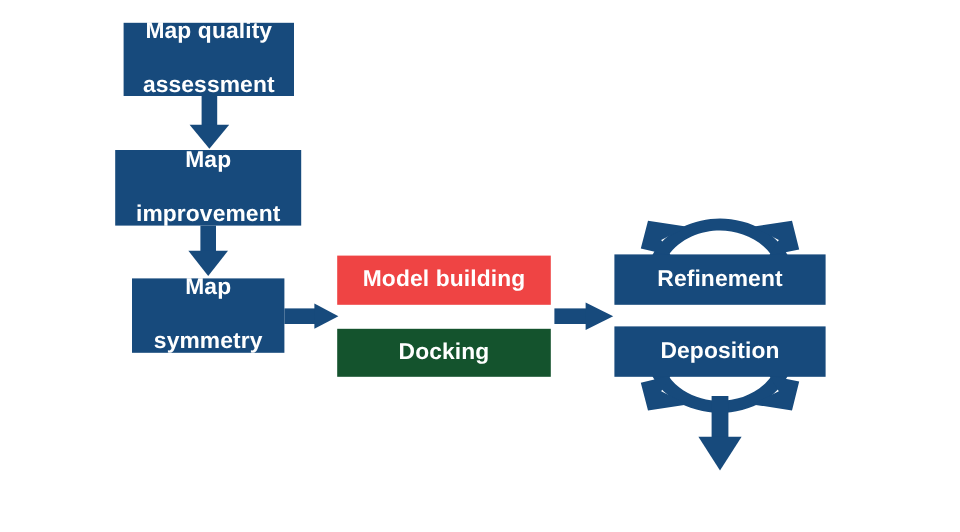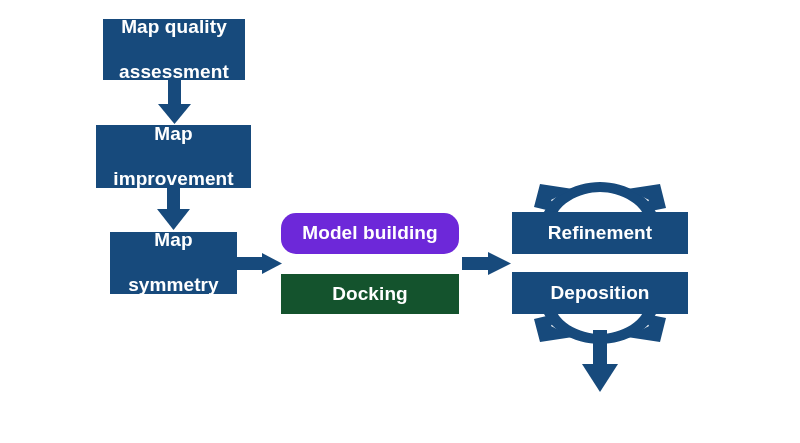--- a/index.html
+++ b/index.html
@@ -143,21 +143,21 @@
     </span>
   </div>
 
   <div class="node" id="node-map-symmetry" style="background: rgb(23, 74, 124); color: rgb(255, 255, 255);">
     <span>
       <span>Map</span><br>
       <span>symmetry</span>
     </span>
   </div>
 
-  <div class="node" id="node-model-build" style="background: #6d28d9; color: rgb(255, 255, 255); border-radius: 15px;">
+  <div class="node" id="node-model-build" style="background: #ef4444; color: rgb(255, 255, 255);">
     <span>Model building</span>
   </div>
 
   <div class="node" id="node-docking" style="background: #14532d; color: rgb(255, 255, 255);">
     <span>Docking</span>
   </div>
 
   <div class="node" id="node-refinement" style="background: rgb(23, 74, 124); color: rgb(255, 255, 255);">
     <span>Refinement</span>
   </div>

